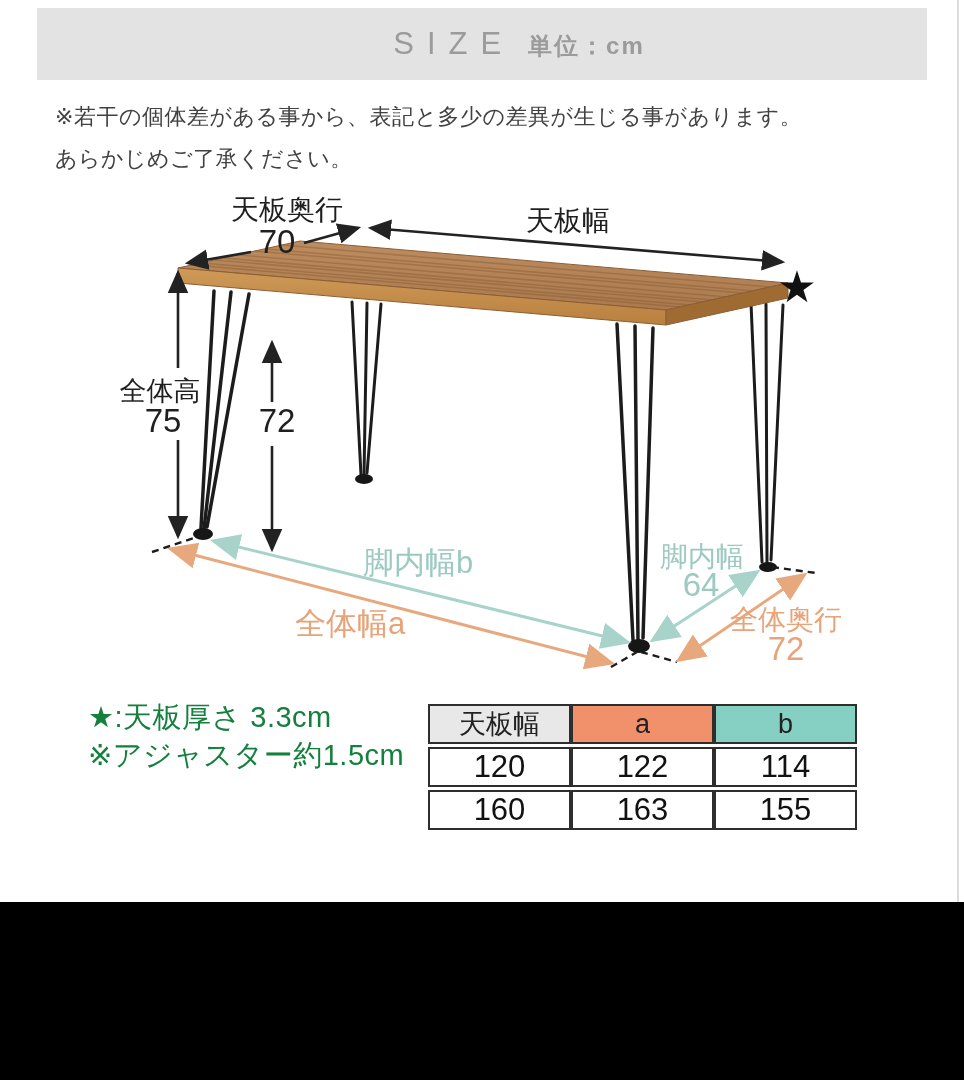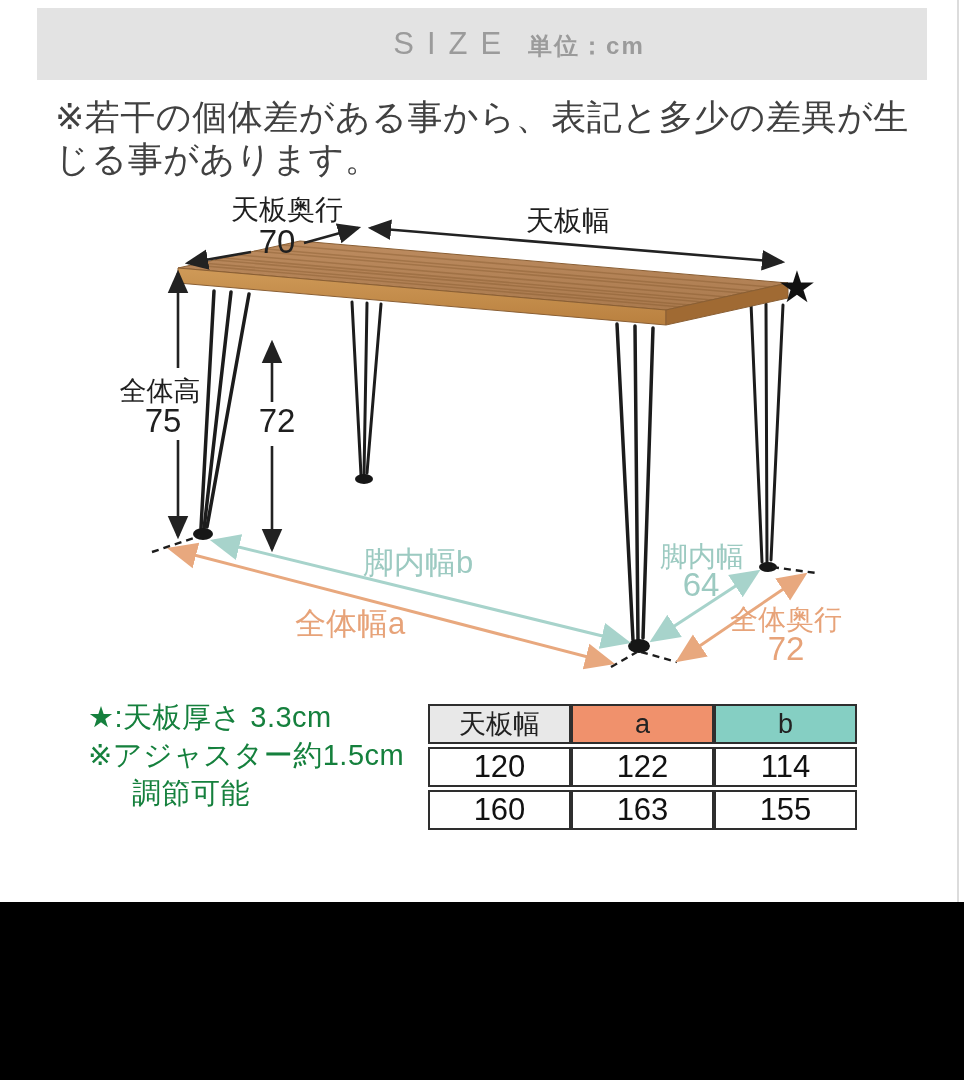--- a/index.html
+++ b/index.html
@@ -12,21 +12,21 @@
   .right-edge{position:absolute;left:957px;top:0;width:2px;height:902px;background:#dcdcdc;}
   .header-bar{
     position:absolute;left:37px;top:8px;width:890px;height:72px;background:#e3e3e3;
     display:flex;align-items:center;justify-content:center;
   }
   .header-inner{display:flex;align-items:baseline;gap:14px;margin-left:74px;color:#9b9b9b;}
   .size-title{font-size:31px;letter-spacing:13px;font-weight:400;}
   .unit-label{font-size:24px;letter-spacing:2px;font-weight:700;}
   .notice{
     position:absolute;left:55px;top:96px;width:880px;
-    font-size:35px;line-height:42px;color:#414141;letter-spacing:0.5px;
+    font-size:22px;line-height:42px;color:#414141;letter-spacing:0.5px;
   }
   .diagram-svg{position:absolute;left:0;top:0;width:964px;height:902px;}
   .footnotes{
     position:absolute;left:88px;top:698px;width:340px;
     font-size:29px;line-height:38px;color:#15803d;letter-spacing:0.5px;
   }
   .footnotes .indent{padding-left:44px;}
   .size-table{
     position:absolute;left:428px;top:701px;width:429px;
     border-collapse:separate;border-spacing:0 3px;
@@ -53,20 +53,21 @@
 
   <div class="header-bar">
     <div class="header-inner">
       <span class="size-title">SIZE</span>
       <span class="unit-label">単位：cm</span>
     </div>
   </div>
 
   <div class="notice">
     <div>※若干の個体差がある事から、表記と多少の差異が生じる事があります。</div>
+    <div>あらかじめご了承ください。</div>
   </div>
 
   <svg class="diagram-svg" viewBox="0 0 964 902">
     <defs>
       <marker id="mb" viewBox="0 0 10 10" refX="8.6" refY="5" markerWidth="9" markerHeight="9" orient="auto-start-reverse">
         <path d="M0,0.6 L10,5 L0,9.4 z" fill="#222"></path>
       </marker>
       <marker id="mt" viewBox="0 0 10 10" refX="8.6" refY="5" markerWidth="10" markerHeight="10" orient="auto-start-reverse">
         <path d="M0,0.6 L10,5 L0,9.4 z" fill="#a7d3cb"></path>
       </marker>
@@ -168,21 +169,20 @@
     <text class="teal-label" x="702" y="566" font-size="28" text-anchor="middle">脚内幅</text>
     <text class="teal-label" x="701" y="596" font-size="33" text-anchor="middle">64</text>
     <text class="orange-label" x="350" y="634" font-size="31" text-anchor="middle">全体幅a</text>
     <text class="orange-label" x="786" y="629" font-size="28" text-anchor="middle">全体奥行</text>
     <text class="orange-label" x="786" y="660" font-size="33" text-anchor="middle">72</text>
   </svg>
 
   <div class="footnotes">
     <div>★:天板厚さ 3.3cm</div>
     <div>※アジャスター約1.5cm</div>
-    <div class="indent">調節可能</div>
   </div>
 
   <table class="size-table">
     <thead>
       <tr>
         <th class="col-plain">天板幅</th>
         <th class="col-a">a</th>
         <th class="col-b">b</th>
       </tr>
     </thead>

